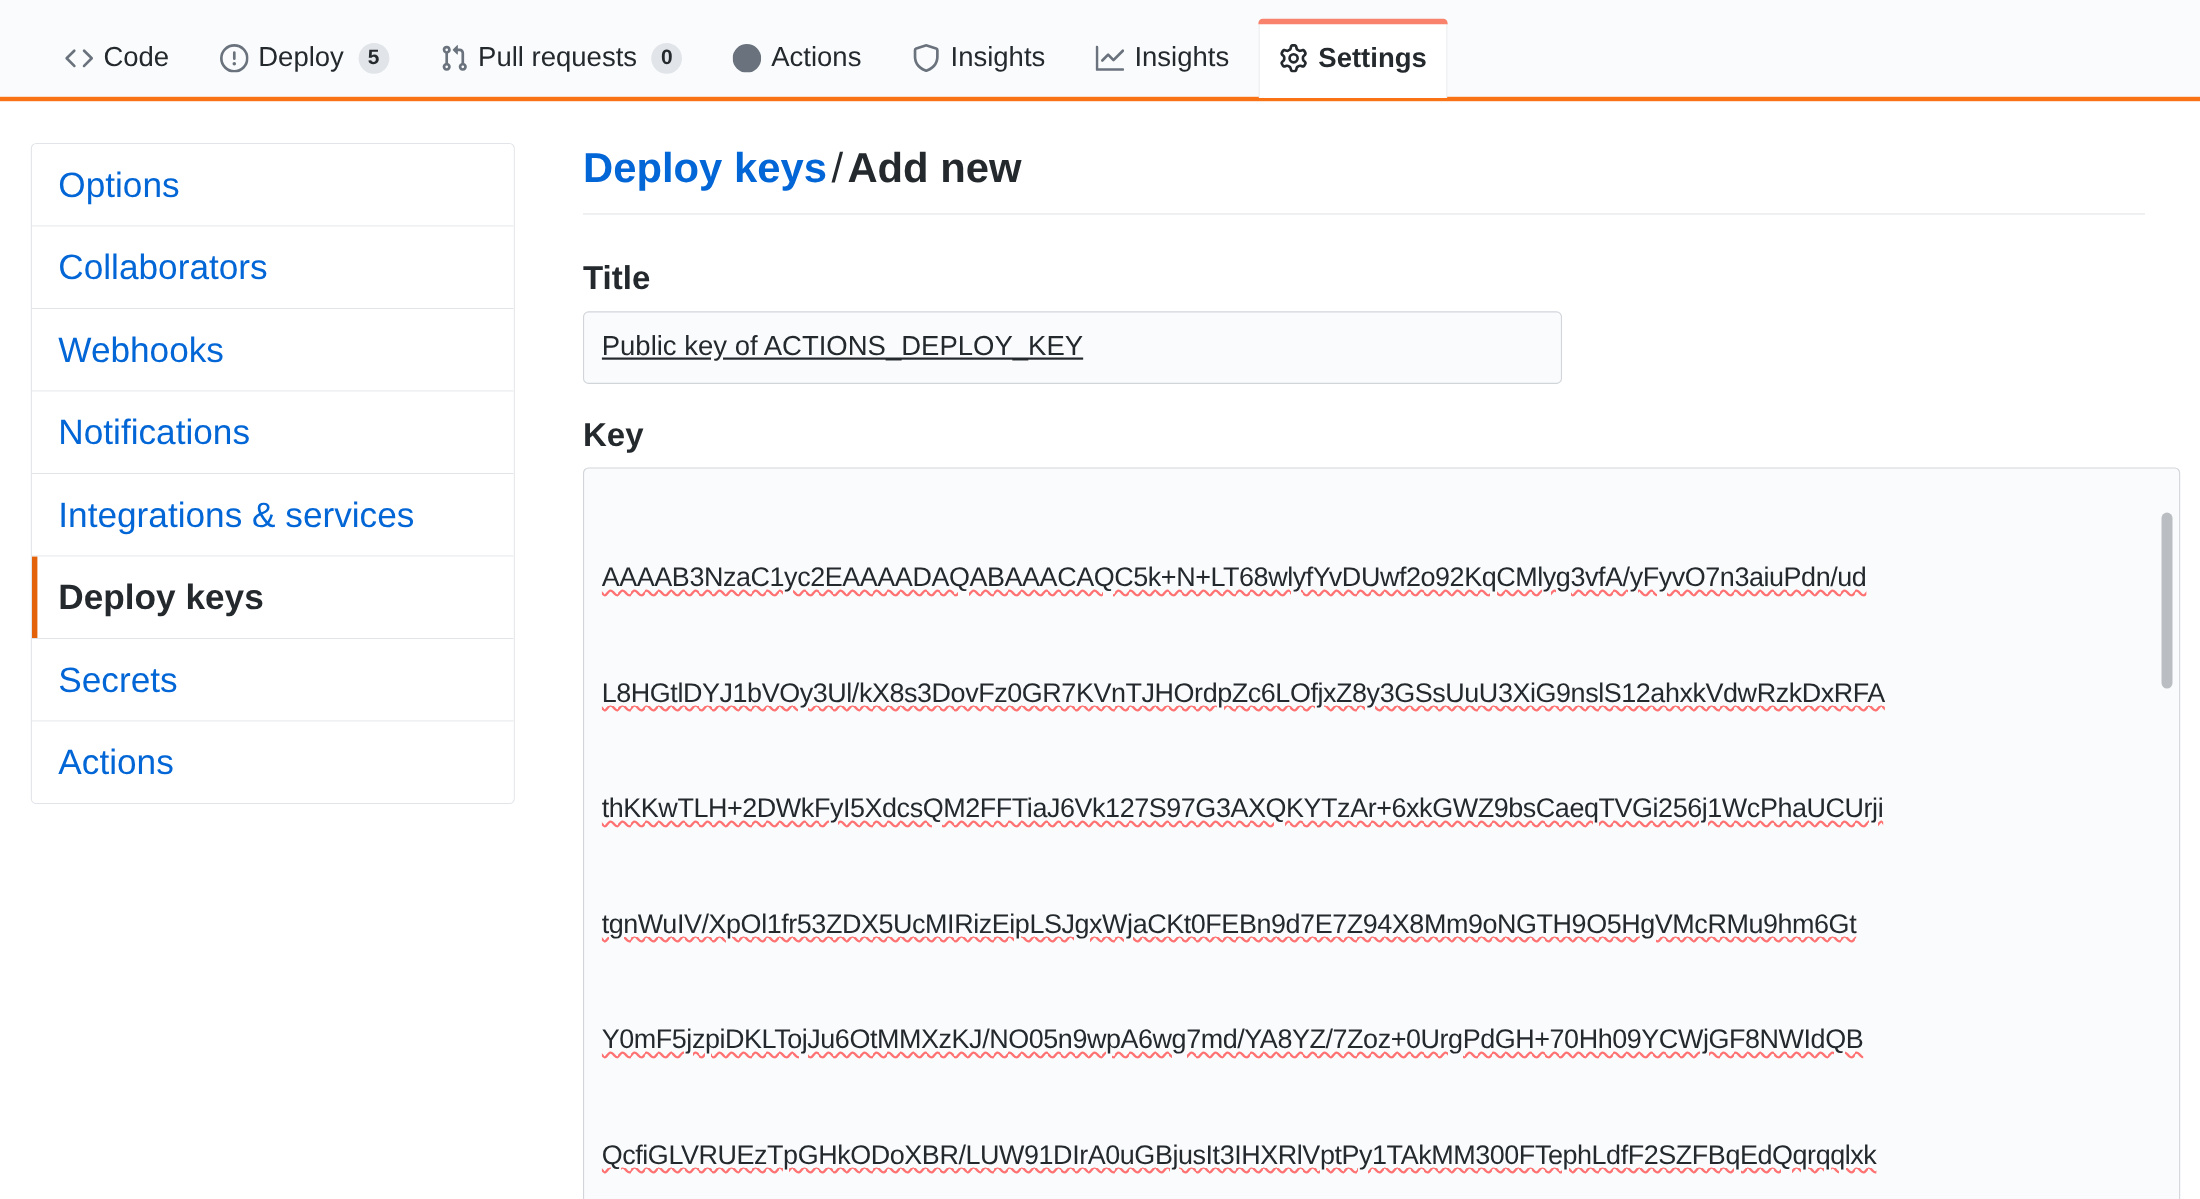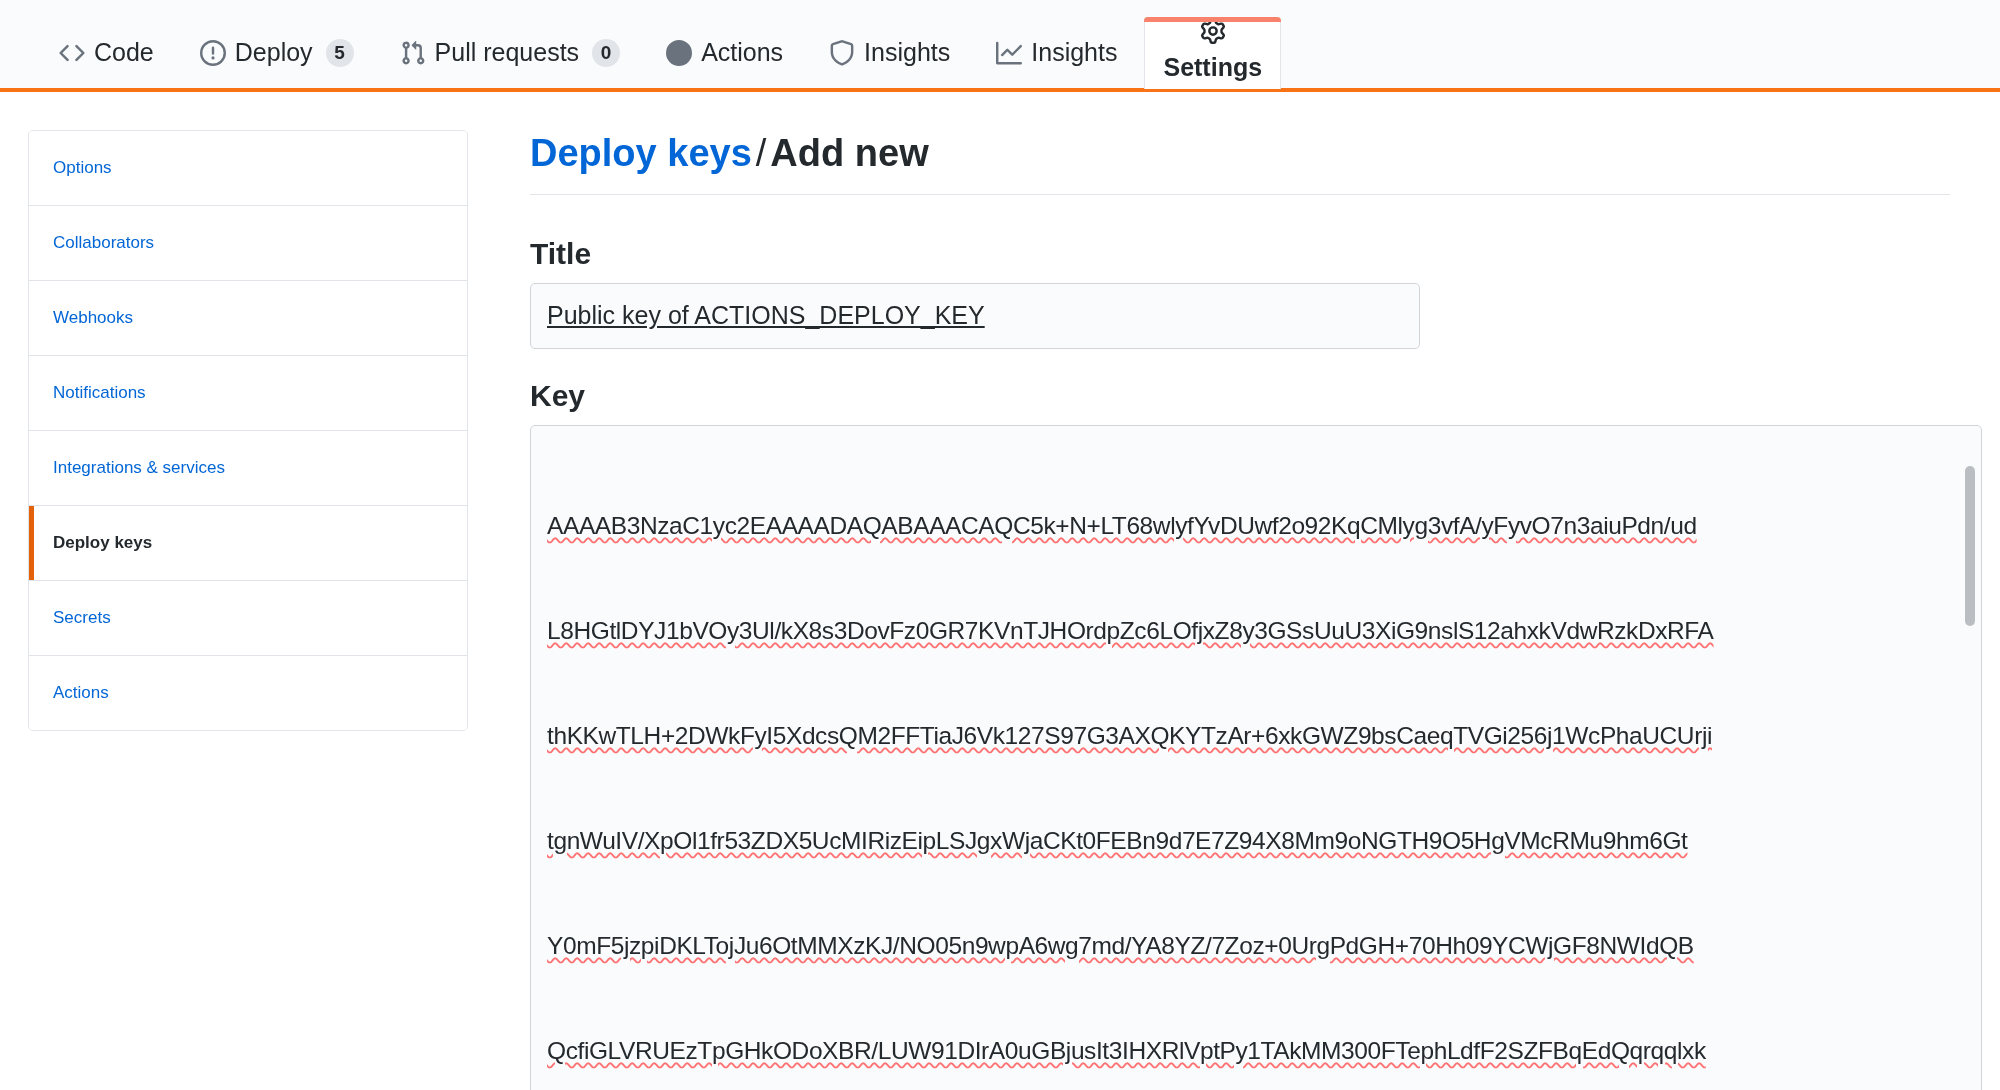--- a/index.html
+++ b/index.html
@@ -51,21 +51,20 @@
     flex: 0 0 auto;
   }
   .nav-item .nav-icon svg { display: block; }
   .nav-item.active {
     background: #ffffff;
     border-color: #e1e4e8;
     font-weight: 600;
     z-index: 2;
     margin-bottom: -1px;
     padding-bottom: 1px;
-    flex-direction: column;
   }
   .nav-item.active::before {
     content: "";
     position: absolute;
     left: -1px; right: -1px; top: -1px;
     height: 5px;
     background: #f9826c;
     border-radius: 4px 4px 0 0;
   }
   .nav-item.active .nav-icon { color: #24292e; }
@@ -95,21 +94,21 @@
     border: 1px solid #e1e4e8;
     border-radius: 5px;
     overflow: hidden;
     background: #ffffff;
     align-self: flex-start;
   }
   .side-item {
     display: block;
     position: relative;
     padding: 22px 22px 22px 24px;
-    font-size: 17px;
+    font-size: 32px;
     color: #0366d6;
     border-bottom: 1px solid #e1e4e8;
     text-decoration: none;
     cursor: pointer;
     background: #ffffff;
     line-height: 30px;
   }
   .side-item:last-child { border-bottom: none; }
   .side-item.selected {
     color: #24292e;

